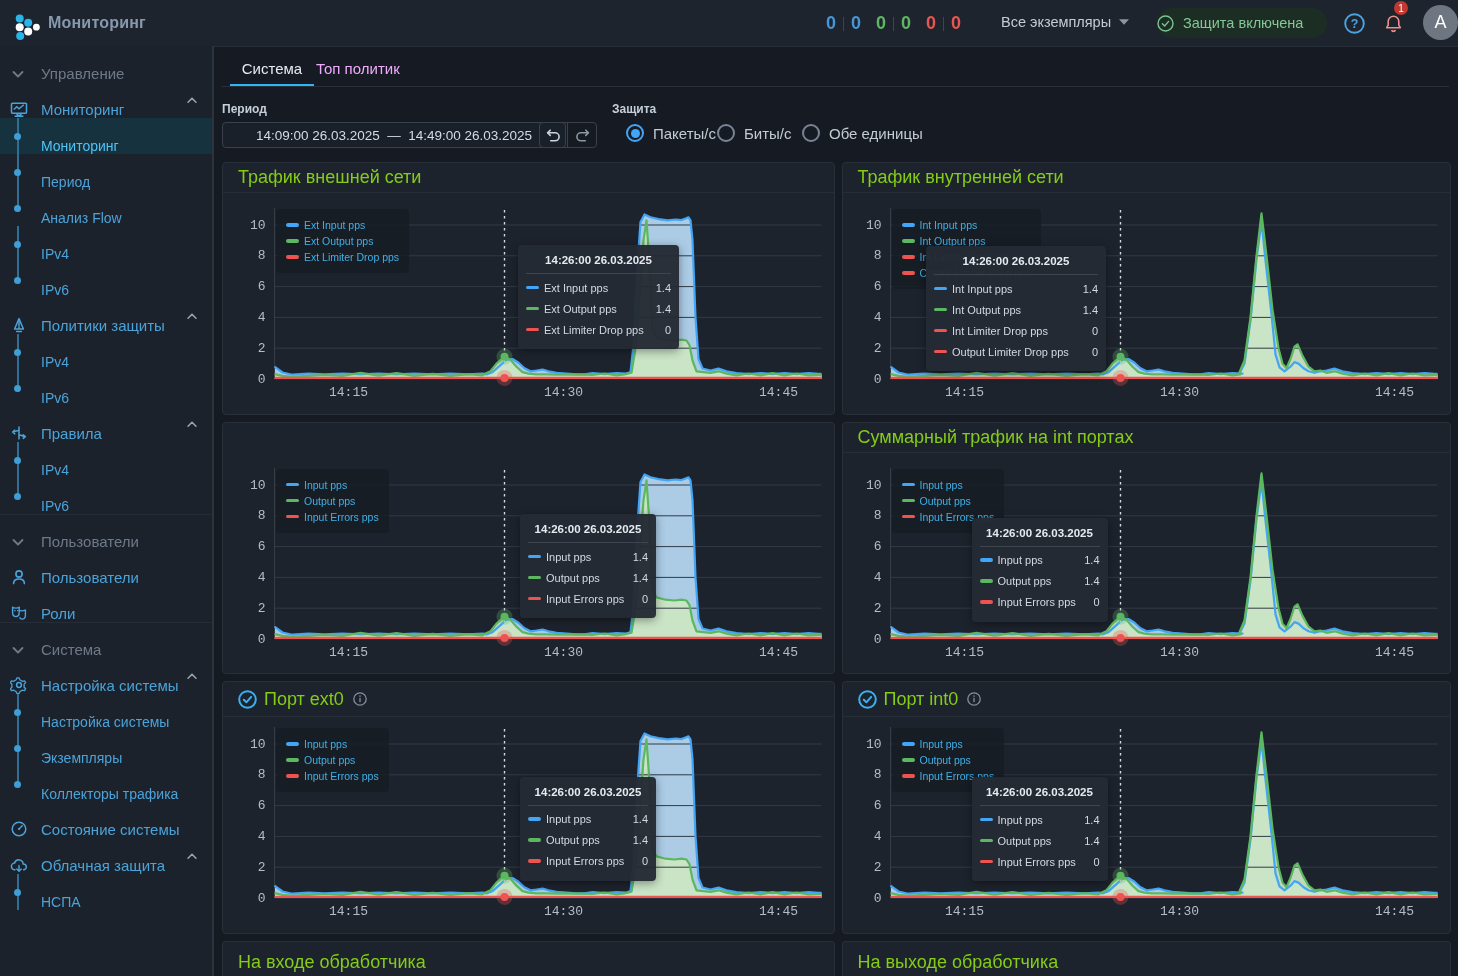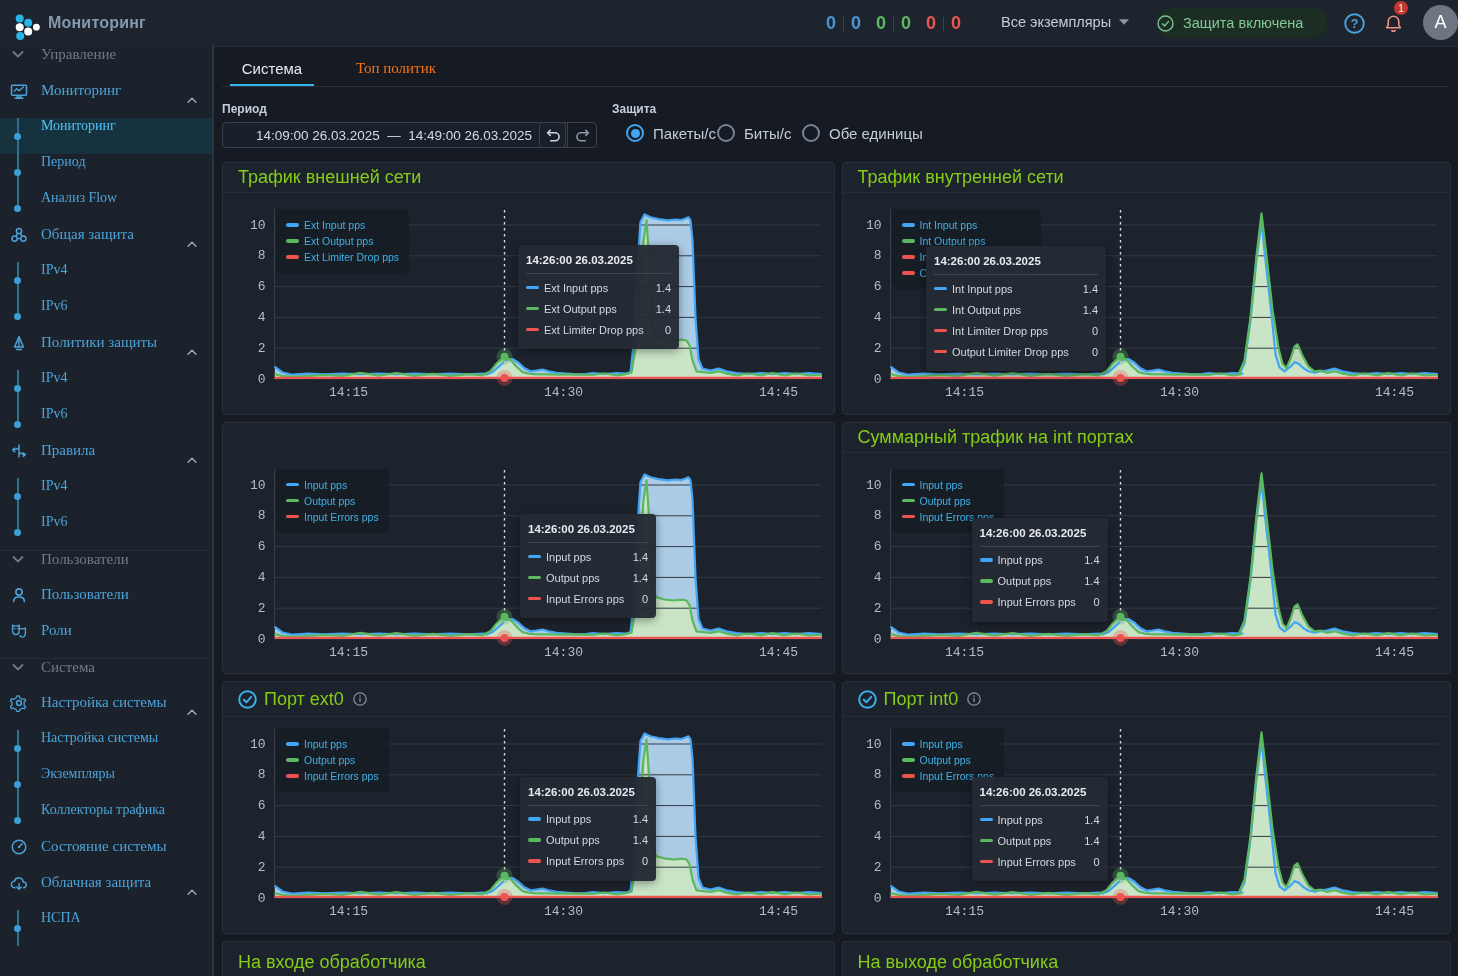--- a/index.html
+++ b/index.html
@@ -17,35 +17,35 @@
   background:#1c2d24; color:#84c797; font-size:14.5px; display:flex; align-items:center; justify-content:flex-start; }
 .help { position:absolute; left:1344px; top:13px; }
 .bell { position:absolute; left:1384px; top:14px; }
 .badge { position:absolute; left:10px; top:-13px; width:14px; height:14px; border-radius:7px;
   background:#c23831; color:#fff; font-size:10px; display:flex; align-items:center; justify-content:center; }
 .avatar { position:absolute; left:1423px; top:5px; width:35px; height:35px; border-radius:50%;
   background:#6e7681; color:#fff; font-size:18px; display:flex; align-items:center; justify-content:center; }
 
 .sidebar { position:absolute; left:0; top:46px; width:214px; height:930px; background:#1c222b;
   border-right:2px solid #2e343d; overflow:hidden; }
-.mrow { position:relative; height:36px; display:flex; align-items:flex-start;font-family:Liberation Serif, serif; }
+.mrow { position:relative; height:36px; display:flex; align-items:flex-end; }
 .mico { width:18px; margin-left:10px; display:flex; }
 .mlabel { margin-left:13px; font-size:15px; color:#4ba3d9; }
 .hlabel { color:#6f7a89; }
 .btop { border-top:1px solid #262c35; }
 .mchev { position:absolute; right:13px; top:11px; }
 .msub .slabel { position:absolute; left:41px; margin-left:0; font-size:14px; color:#4ba3d9; }
 .msel { background:#16323e; }
 .msel .slabel { color:#4fc3f7; }
 .dot { position:absolute; left:14px; top:14.5px; width:7px; height:7px; border-radius:50%; background:#3f9ed6; }
 .vline { position:absolute; left:17px; top:0; bottom:0; width:1.5px; background:#2e6f96; }
 .vline.vfirst { top:0; }
 .vline.vlast { bottom:14px; }
 .tab1 { position:absolute; left:230px; top:60px; width:84px; text-align:center; font-size:15px; color:#e8ebef; }
-.tab2 { position:absolute; left:316px; top:60px; width:120px; text-align:right; font-size:15px; color:#f97316; white-space:nowrap;font-family:Liberation Serif, serif; }
+.tab2 { position:absolute; left:316px; top:60px; width:120px; text-align:left; font-size:15px; color:#f0abfc; white-space:nowrap; }
 .tabline { position:absolute; left:230px; top:84px; width:84px; height:3px; background:#34b4ef; }
 .tabsep { position:absolute; left:222px; top:86px; width:1227px; height:1px; background:#2a303a; }
 .flabel { position:absolute; font-size:12px; font-weight:bold; color:#c6ceda; }
 .dinput { position:absolute; left:222px; top:122px; width:344px; height:26px; border:1px solid #3a414d;
   border-radius:4px; background:#1a202a; color:#d5dbe4; font-size:13.5px; display:flex; align-items:center;
   justify-content:center; }
 .btngrp { position:absolute; left:539px; top:122px; height:26px; border:1px solid #3a414d; border-radius:4px;
   display:flex; }
 .ibtn { width:28px; height:24px; display:flex; align-items:center; justify-content:center; }
 .radio { position:absolute; top:124px; display:flex; align-items:center; }
@@ -56,21 +56,21 @@
 
 .card { position:absolute; background:#1d232d; border:1px solid #293039; border-radius:4px; overflow:hidden; }
 .chd { display:flex; align-items:center; padding-left:15px; border-bottom:1px solid #272d37;
   font-size:18px; color:#84cc16; }
 .chart { position:absolute; left:0; top:0; }
 .ax { font-family:"Liberation Mono", monospace; font-size:13px; fill:#b6bcc6; }
 .legend { position:absolute; background:rgba(22,27,35,0.8); border-radius:4px; padding:8px 10px; }
 .lgr { height:16px; display:flex; align-items:center; font-size:10.5px; color:#3fb0e8; white-space:nowrap; }
 .sw { width:13px; height:3.5px; border-radius:2px; margin-right:5px; flex:none; }
 .tooltip { position:absolute; background:rgba(36,42,52,0.97); border-radius:4px; padding:7px 8px 9px;
-  box-shadow:0 2px 10px rgba(0,0,0,0.4); z-index:5; }
+  box-shadow:0 2px 10px rgba(0,0,0,0.4); z-index:5;text-align:center; }
 .tth { font-size:11.5px; font-weight:bold; color:#e6eaf0; height:16px; line-height:16px; white-space:nowrap; }
 .ttsep { height:1px; background:#3f454f; margin:5px 0 3px; }
 .ttr { height:21px; display:flex; align-items:center; font-size:11px; color:#d3d9e2; white-space:nowrap; }
 .ttl { margin-right:auto; }
 .ttv { margin-left:10px; }
 </style></head>
 <body>
 <div class="topbar">
     <div class="logo"><svg width="34" height="38" viewBox="0 0 34 38">
         <circle cx="13.7" cy="14.4" r="4" fill="#29b5e8"></circle>
@@ -142,34 +142,20 @@
     </div>
     <div class="mrow msub">
       <span class="vline"></span>
       <span class="dot"></span>
       <span class="mlabel slabel">Период</span>
     </div>
     <div class="mrow msub">
       <span class="vline vlast"></span>
       <span class="dot"></span>
       <span class="mlabel slabel">Анализ Flow</span>
-    </div>
-    <div class="mrow">
-      <span class="mico">
-        <svg width="18" height="18" viewBox="0 0 18 18">
-          <circle cx="9" cy="5" r="2.6" fill="none" stroke="#4ba3d9" stroke-width="1.5"></circle>
-          <circle cx="4.6" cy="12.6" r="2.6" fill="none" stroke="#4ba3d9" stroke-width="1.5"></circle>
-          <circle cx="13.4" cy="12.6" r="2.6" fill="none" stroke="#4ba3d9" stroke-width="1.5"></circle>
-          <path d="M7.7 7.2 L5.9 10.3 M10.3 7.2 L12.1 10.3 M7.2 12.6 L10.8 12.6" stroke="#4ba3d9" stroke-width="1.4"></path>
-        </svg>
-      </span>
-      <span class="mlabel">Общая защита</span>
-      <span class="mchev"><svg width="14" height="14" viewBox="0 0 16 16">
-          <path d="M3.5 10.5 L8 6 L12.5 10.5" fill="none" stroke="#9aa5b2" stroke-width="1.8" stroke-linecap="round" stroke-linejoin="round"></path>
-        </svg></span>
     </div>
     <div class="mrow msub">
       <span class="vline vfirst"></span>
       <span class="dot"></span>
       <span class="mlabel slabel">IPv4</span>
     </div>
     <div class="mrow msub">
       <span class="vline vlast"></span>
       <span class="dot"></span>
       <span class="mlabel slabel">IPv6</span>

